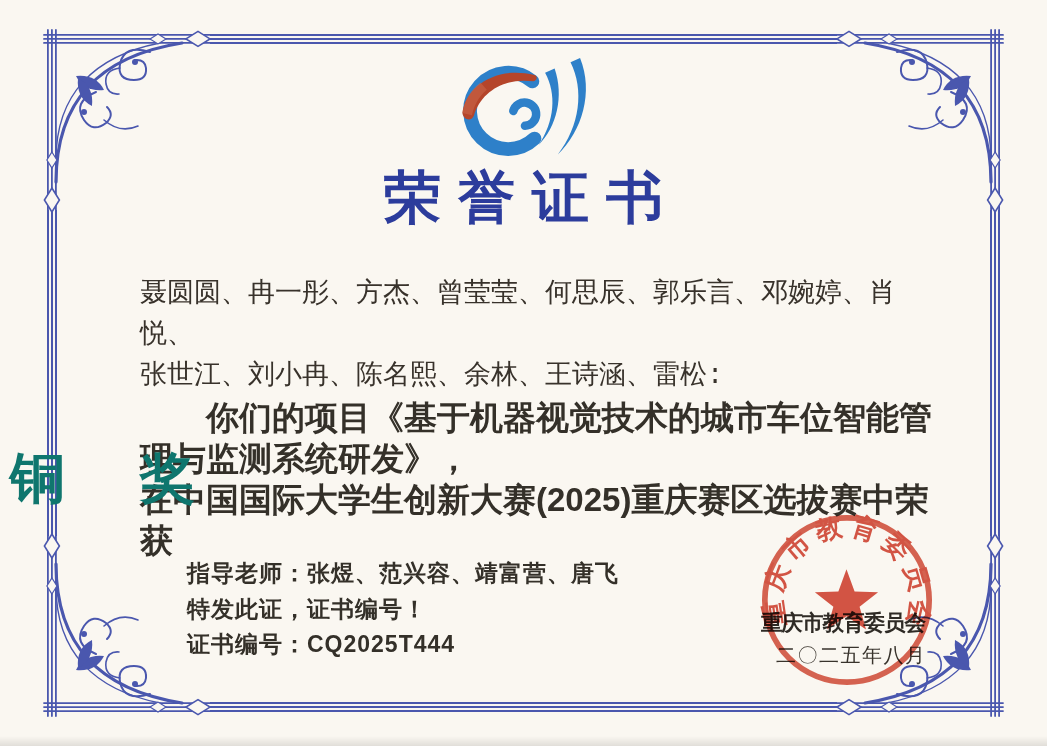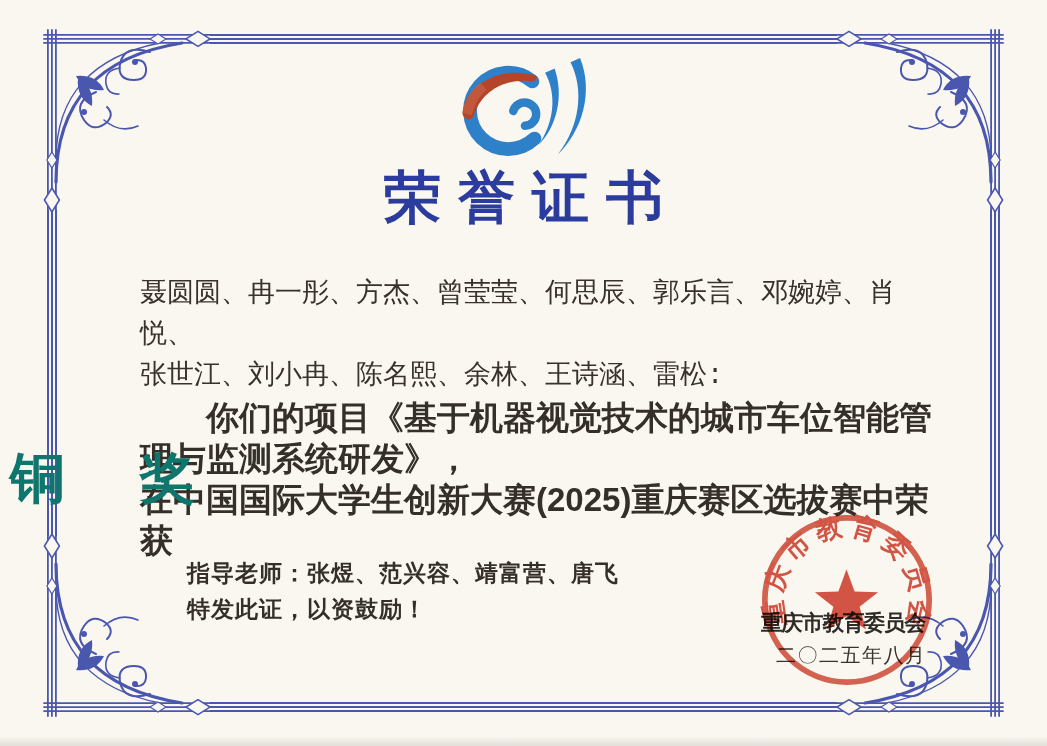--- a/index.html
+++ b/index.html
@@ -124,21 +124,22 @@
     <p class="names">聂圆圆、冉一彤、方杰、曾莹莹、何思辰、郭乐言、邓婉婷、肖悦、</p>
     <p class="names">张世江、刘小冉、陈名熙、余林、王诗涵、雷松:</p>
     <p class="bodyline indent">你们的项目《基于机器视觉技术的城市车位智能管理与监测系统研发》，</p>
     <p class="bodyline">在中国国际大学生创新大赛(2025)重庆赛区选拔赛中荣获</p>
   </div>
 
   <div class="award">铜　奖</div>
 
   <div class="footer-left">
     <p>指导老师：张煜、范兴容、靖富营、唐飞</p>
-    <p>特发此证，以资鼓励！</p>
+    <p>特发此证，证书编号！</p>
+    <p>证书编号：CQ2025T444</p>
   </div>
 
   <div class="issuer">重庆市教育委员会</div>
   <div class="issue-date">二〇二五年八月</div>
 
   <div class="seal">
     <svg viewBox="0 0 175 175" width="182" height="182">
       <circle cx="87.5" cy="87.5" r="79" fill="none" stroke="#d44f3c" stroke-width="5.5"></circle>
       <path fill="#d2402e" d="M87 58 L94.8 79.3 L117.4 80.1 L99.6 94.1 L105.8 115.9 L87 103.2 L68.2 115.9 L74.4 94.1 L56.6 80.1 L79.2 79.3 Z"></path>
       <path id="sealArc" d="M 33.8 118.5 A 62 62 0 1 1 141.2 118.5" fill="none" stroke="none"></path>

